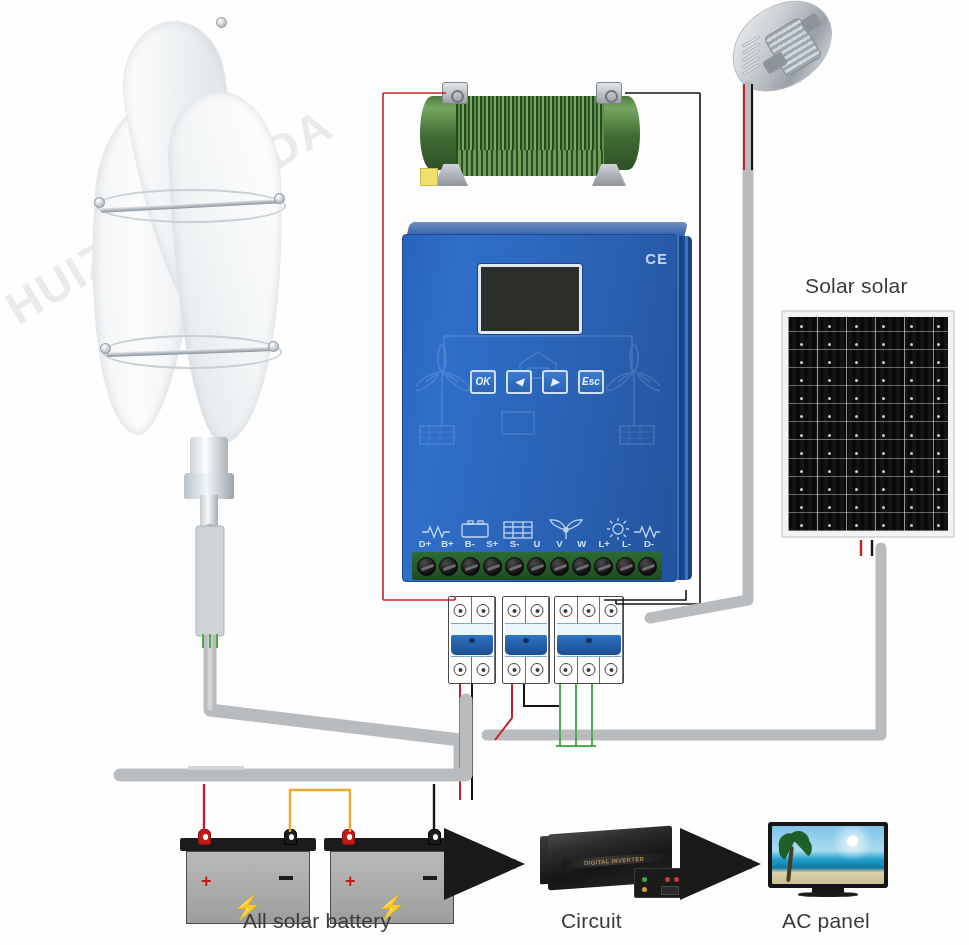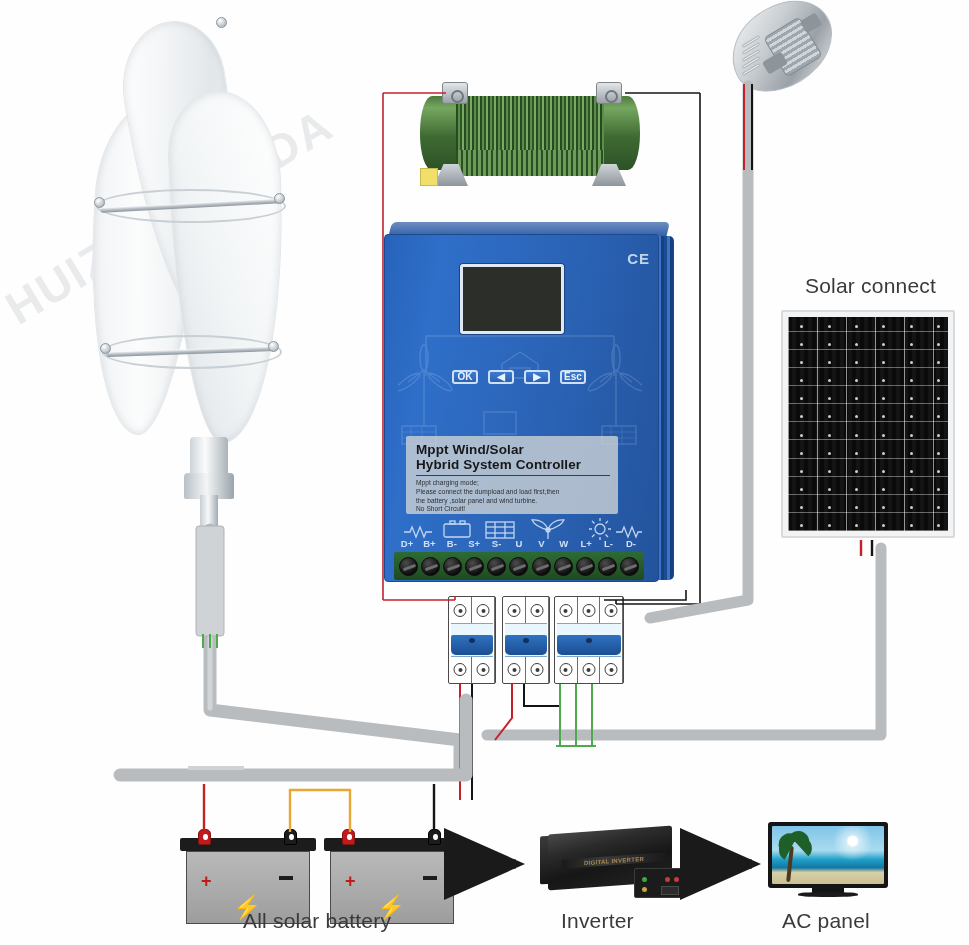--- a/index.html
+++ b/index.html
@@ -175,21 +175,21 @@
       repeating-linear-gradient(0deg, rgba(255,255,255,.38) 0 1px, transparent 1px 18.1px),
       repeating-linear-gradient(90deg,#0a0a0a 0 4px,#141414 4px 8px),
       #0b0b0b;
   }
   .sp-dot {
     position: absolute; width: 3px; height: 3px; border-radius: 50%;
     background: rgba(255,255,255,.8);
   }
 
   
-  #controller { left: 384px; top: 222px; width: 290px; height: 368px; }
+  #controller { left: 402px; top: 222px; width: 290px; height: 368px; }
   #ct-top {
     left: 6px; top: 0; width: 278px; height: 16px;
     background: linear-gradient(180deg,#6e8ec0,#2a5aa8);
     border-radius: 5px 5px 0 0;
     transform: skewX(-14deg);
   }
   #ct-body {
     left: 0; top: 12px; width: 275px; height: 348px;
     background: linear-gradient(100deg,#2763bb 0%,#2f6fc9 18%,#2a62b4 60%,#23539c 100%);
     border-radius: 4px;
@@ -214,29 +214,30 @@
     border-radius: 3px;
     box-shadow: 0 0 0 1px #1b4486;
   }
   
   #ct-art {
     left: 14px; top: 108px; width: 244px; height: 116px;
     opacity: .17;
   }
   .ct-btn {
     position: absolute;
-    width: 26px; height: 14px;
+    width: 26px; height: 24px;
     background: linear-gradient(180deg,#3d7ad2,#2b62b4);
     border: 2px solid #cfe0f5;
     border-radius: 3px;
     color: #eaf2fc;
     font-size: 10px;
     font-weight: 700;
     display: flex; align-items: center; justify-content: center;
     line-height: 1;
+    font-style: italic;
   }
   #ct-plate {
     left: 22px; top: 214px; width: 212px; height: 78px;
     background: rgba(205,210,212,.80);
     border-radius: 2px;
     padding: 6px 8px 4px 10px;
   }
   #ct-title1, #ct-title2 {
     color: #17181a; font-size: 13.5px; font-weight: 700; line-height: 1.12;
     letter-spacing: .1px;
@@ -532,21 +533,21 @@
         <div class="sp-dot" style="left: 126.5px; top: 194.25px;"></div>
         <div class="sp-dot" style="left: 153.833px; top: 194.25px;"></div>
         <div class="sp-dot" style="left: 17.1667px; top: 212.417px;"></div>
         <div class="sp-dot" style="left: 44.5px; top: 212.417px;"></div>
         <div class="sp-dot" style="left: 71.8333px; top: 212.417px;"></div>
         <div class="sp-dot" style="left: 99.1667px; top: 212.417px;"></div>
         <div class="sp-dot" style="left: 126.5px; top: 212.417px;"></div>
         <div class="sp-dot" style="left: 153.833px; top: 212.417px;"></div>
       </div>
   </div>
-  <div class="abs lbl" id="label-solar">Solar connect</div>
+  <div class="abs lbl" id="label-solar">Solar solar</div>
 
   <div class="abs" id="controller">
     <div class="abs" id="ct-top"></div>
     <div class="abs" id="ct-rightedge"></div>
     <div class="abs" id="ct-body"></div>
 
     <div class="abs" id="ct-ce">CE</div>
     <div class="abs" id="ct-lcd"></div>
 
     <svg class="abs" id="ct-art" viewBox="0 0 244 116">
@@ -578,29 +579,20 @@
         <line x1="213" y1="96" x2="213" y2="114"></line>
           <line x1="224" y1="96" x2="224" y2="114"></line>
       </g>
     </svg>
 
     <div class="ct-btn" style="left:68px;top:148px">OK</div>
     <div class="ct-btn" style="left:104px;top:148px">◀</div>
     <div class="ct-btn" style="left:140px;top:148px">▶</div>
     <div class="ct-btn" style="left:176px;top:148px">Esc</div>
 
-    <div class="abs" id="ct-plate">
-      <div id="ct-title1">Mppt Wind/Solar</div>
-      <div id="ct-title2">Hybrid System Controller</div>
-      <div id="ct-rule"></div>
-      <div class="ct-sub">Mppt charging mode;</div>
-      <div class="ct-sub">Please connect the dumpload and load first,then</div>
-      <div class="ct-sub">the battery ,solar panel and wind turbine.</div>
-      <div class="ct-sub">No Short Circuit!</div>
-    </div>
 
     <svg class="abs" id="ct-icons" viewBox="0 0 244 22">
       <g stroke="#cfe0f5" stroke-width="1.3" fill="none">
         <g>
             <path d="M4 14 L10 14 L12 9 L16 19 L20 9 L24 19 L26 14 L32 14"></path>
           </g>
         <g>
             <rect x="44" y="6" width="26" height="13" rx="1.5"></rect>
             <rect x="50" y="3" width="5" height="3"></rect>
             <rect x="60" y="3" width="5" height="3"></rect>
@@ -728,21 +720,21 @@
     <div class="abs" id="iv-main"></div>
     <div class="abs" id="iv-strip">DIGITAL INVERTER</div>
     <div class="abs" id="iv-panel">
       <div class="iv-led" style="left:7px;top:8px;background:#3ea83e"></div>
       <div class="iv-led" style="left:7px;top:18px;background:#c9a23a"></div>
       <div class="iv-led" style="left:30px;top:8px;background:#c93a3a"></div>
       <div class="iv-led" style="left:39px;top:8px;background:#c93a3a"></div>
       <div class="abs" style="left:26px;top:17px;width:18px;height:9px;background:#2b2b2b;border:1px solid #4a4a4a"></div>
     </div>
   </div>
-  <div class="abs lbl" id="label-inverter">Inverter</div>
+  <div class="abs lbl" id="label-inverter">Circuit</div>
 
   <div class="abs" id="tv">
     <div class="abs" id="tv-bezel">
       <div id="tv-screen">
         <div class="palm-trunk"></div>
         <div class="palm-frond" style="left:4px;top:8px;transform:rotate(-28deg)"></div>
         <div class="palm-frond" style="left:16px;top:5px;transform:rotate(8deg)"></div>
         <div class="palm-frond" style="left:2px;top:16px;transform:rotate(-62deg)"></div>
         <div class="palm-frond" style="left:22px;top:13px;transform:rotate(48deg)"></div>
       </div>

